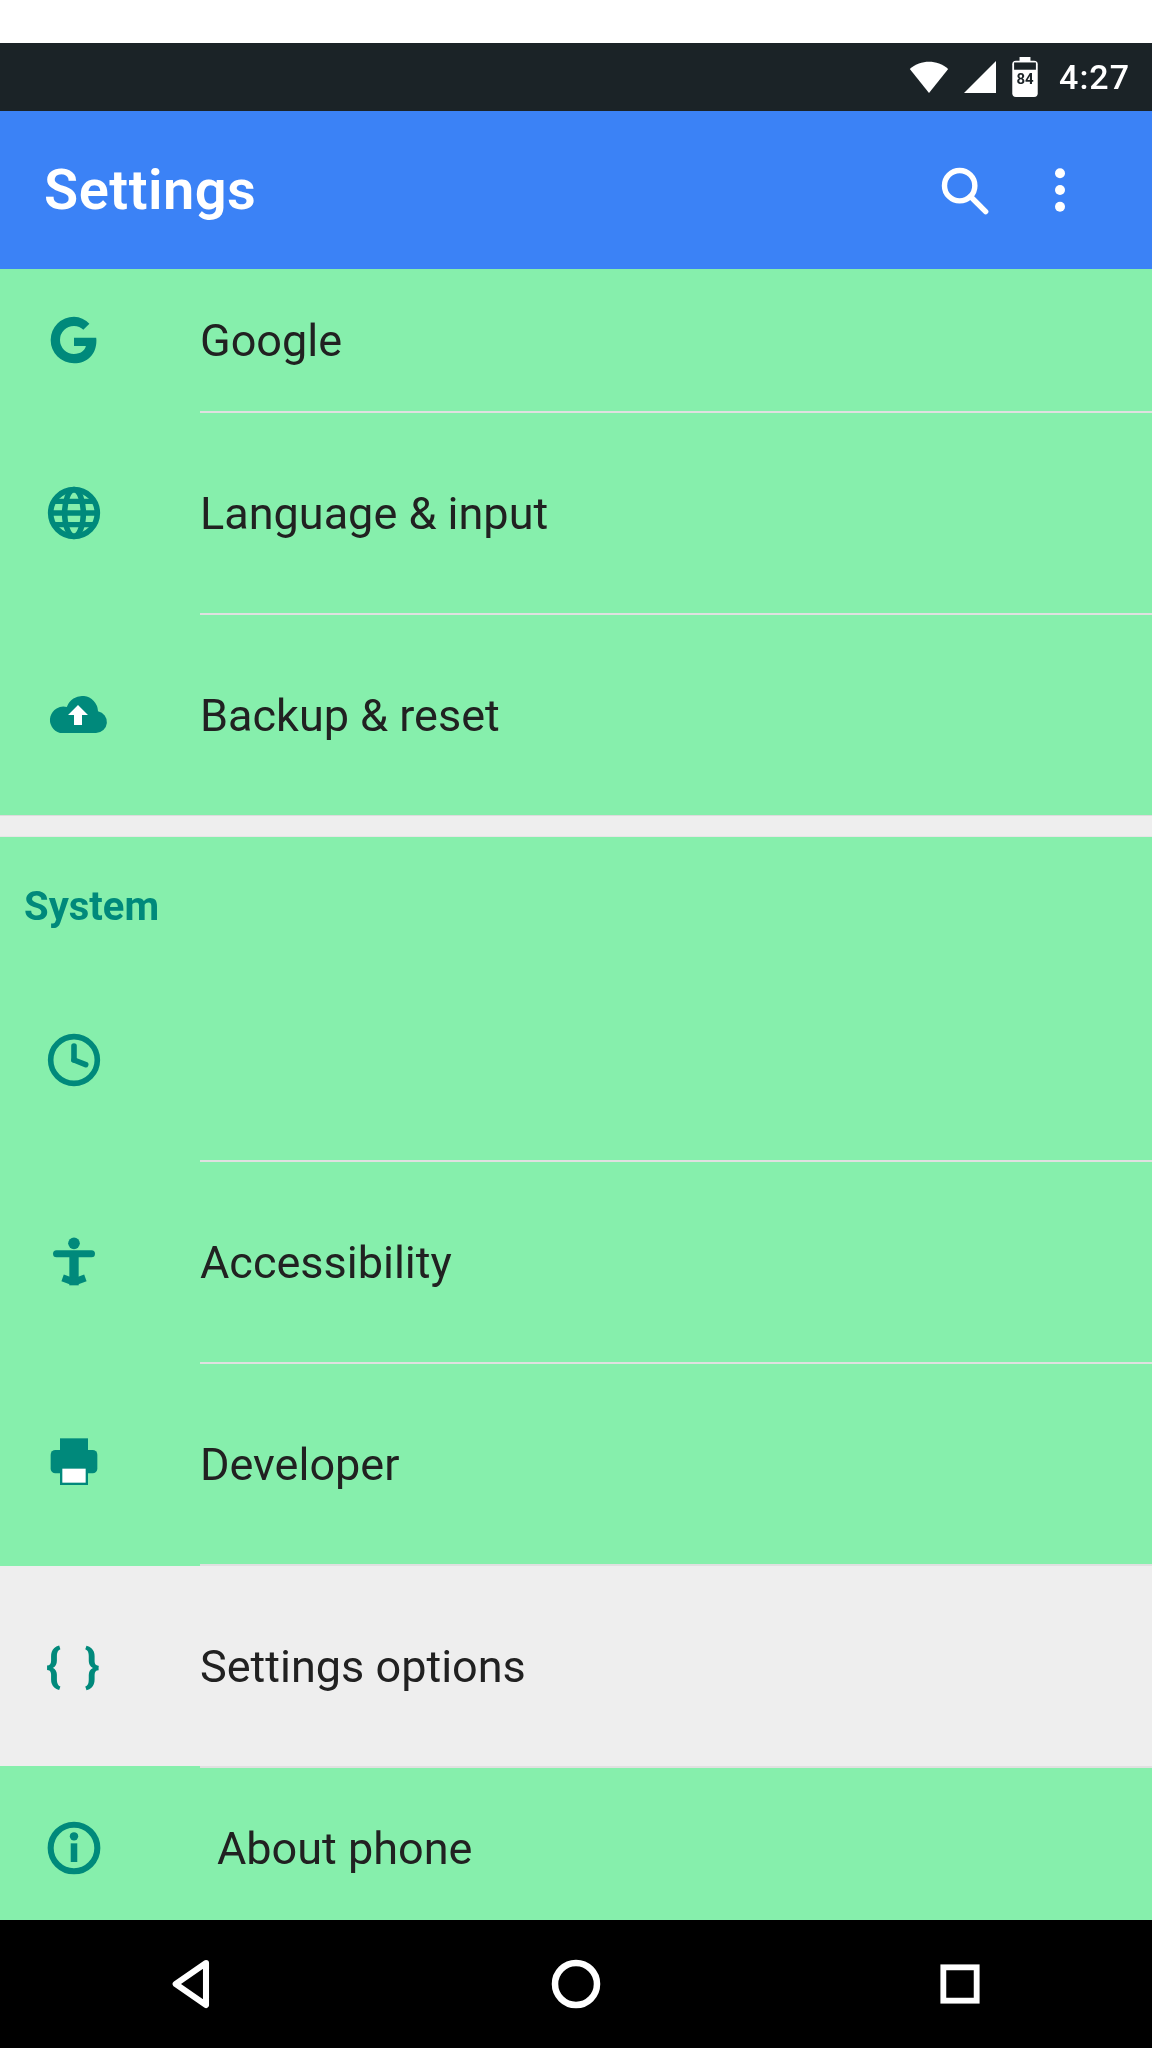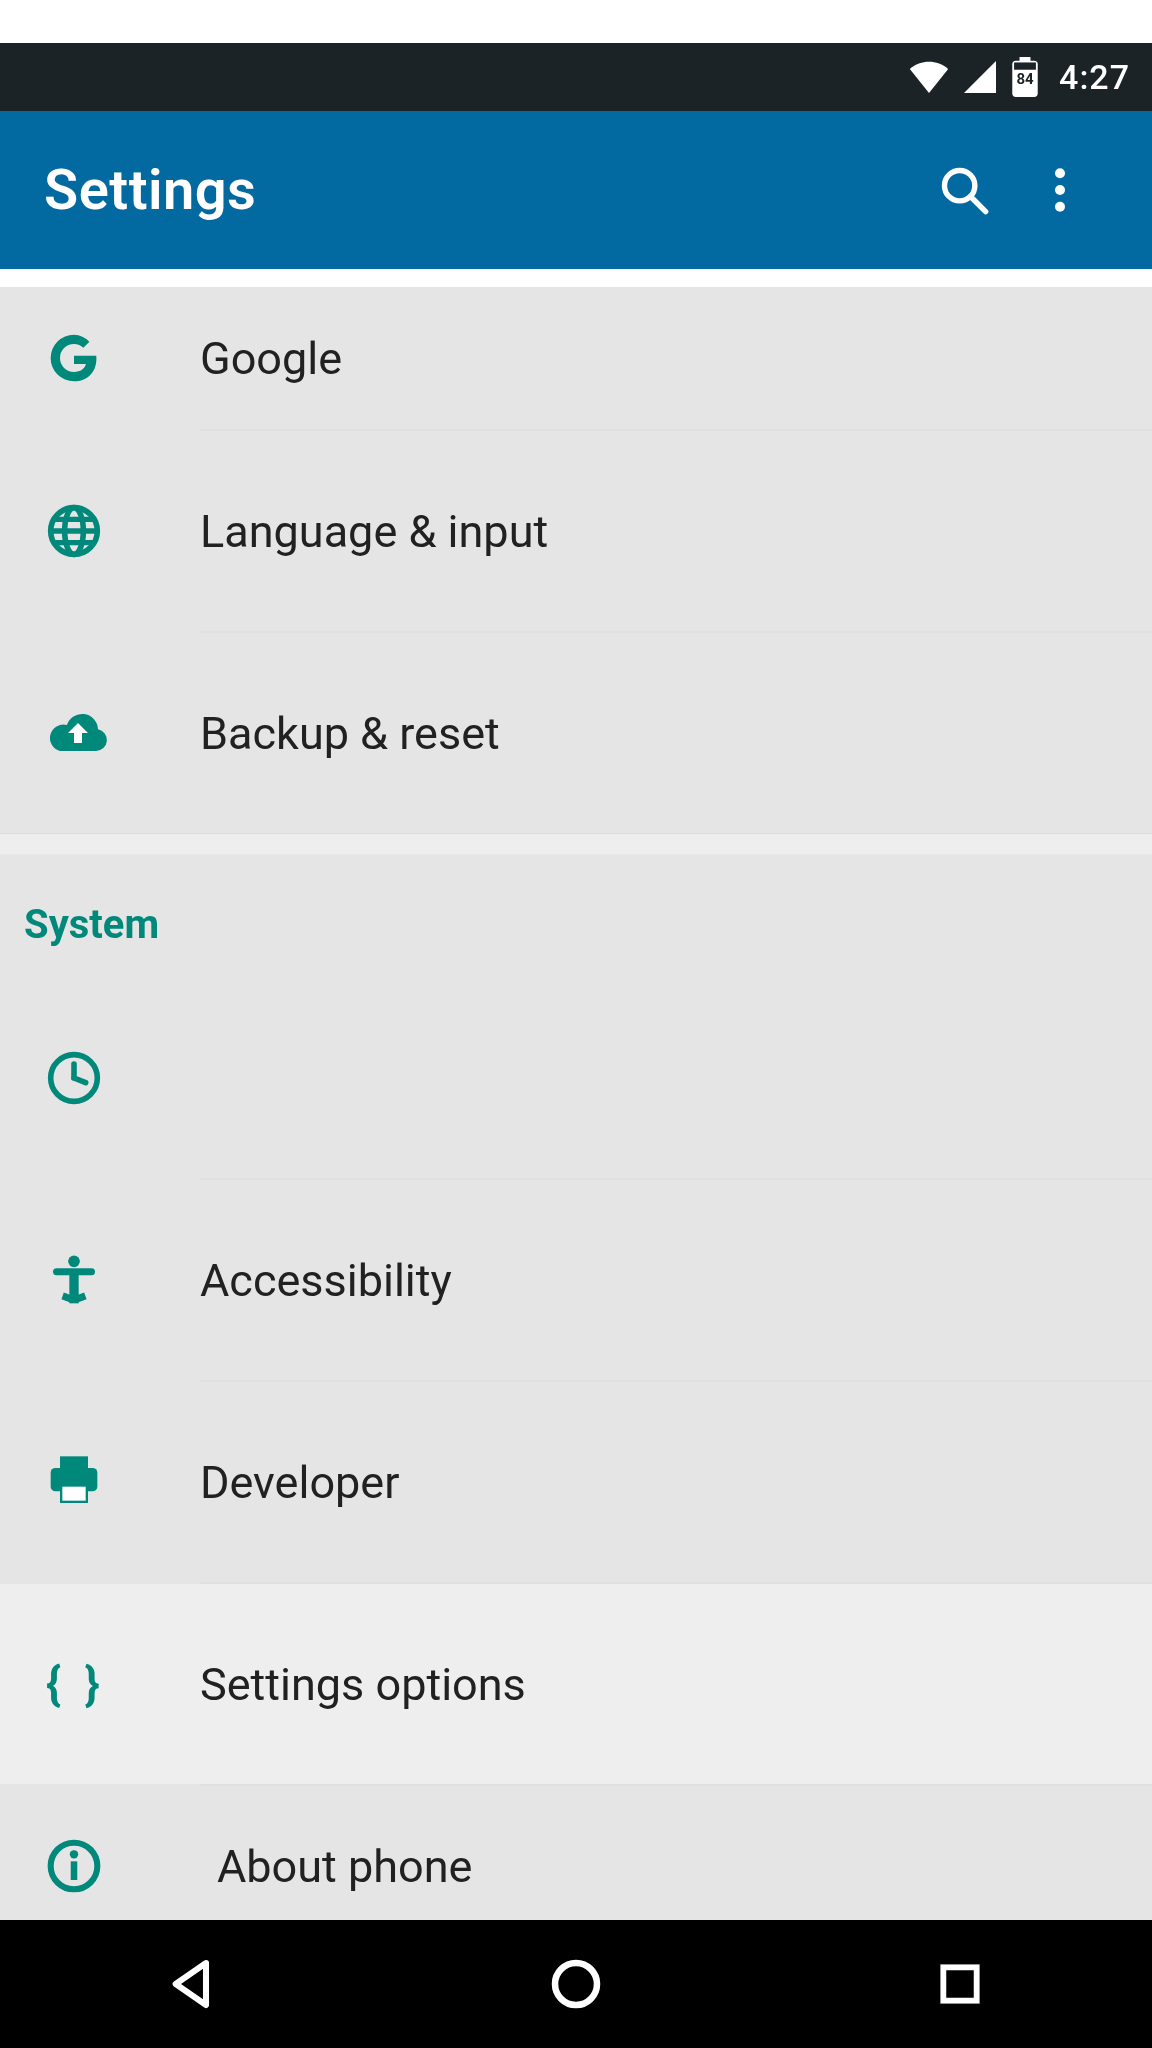--- a/index.html
+++ b/index.html
@@ -36,44 +36,43 @@
       transform: translate(-50%,-50%);
       font-size: 15px;
       font-weight: 700;
       color: #1b2327;
     }
     .status-bar .time { margin-left: 6px; letter-spacing: 1px; }
 
     
     .app-bar {
       height: 158px;
-      background: #0369a1;
+      background: #3b82f6;
       color: #fff;
       display: flex;
       align-items: center;
       padding: 0 44px 0 44px;
     }
     .app-bar .title {
       flex: 1;
       font-size: 56px;
       font-weight: 600;
       letter-spacing: .5px;
     }
     .app-bar .action {
       width: 96px; height: 96px;
       display:flex; align-items:center; justify-content:center;
     }
 
     
     .content {
       flex: 1;
-      background: #e5e5e5;
+      background: #86efac;
       overflow: hidden;
       position: relative;
-      margin-top: 18px;
     }
 
     .list-item {
       display: flex;
       align-items: center;
       min-height: 200px;
       padding: 0 0 0 46px;
     }
     .list-item.first { min-height: 142px; } 
     .list-item.last  { min-height: 160px; gap: 17px; } 

